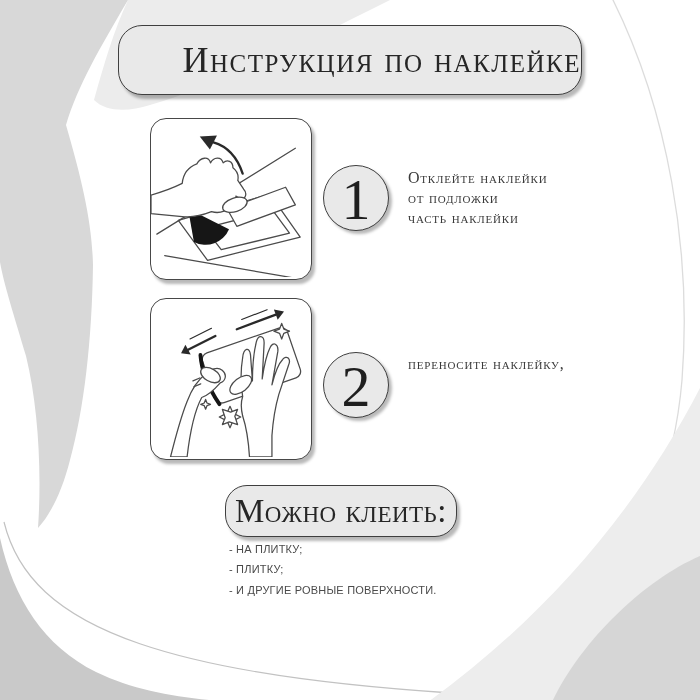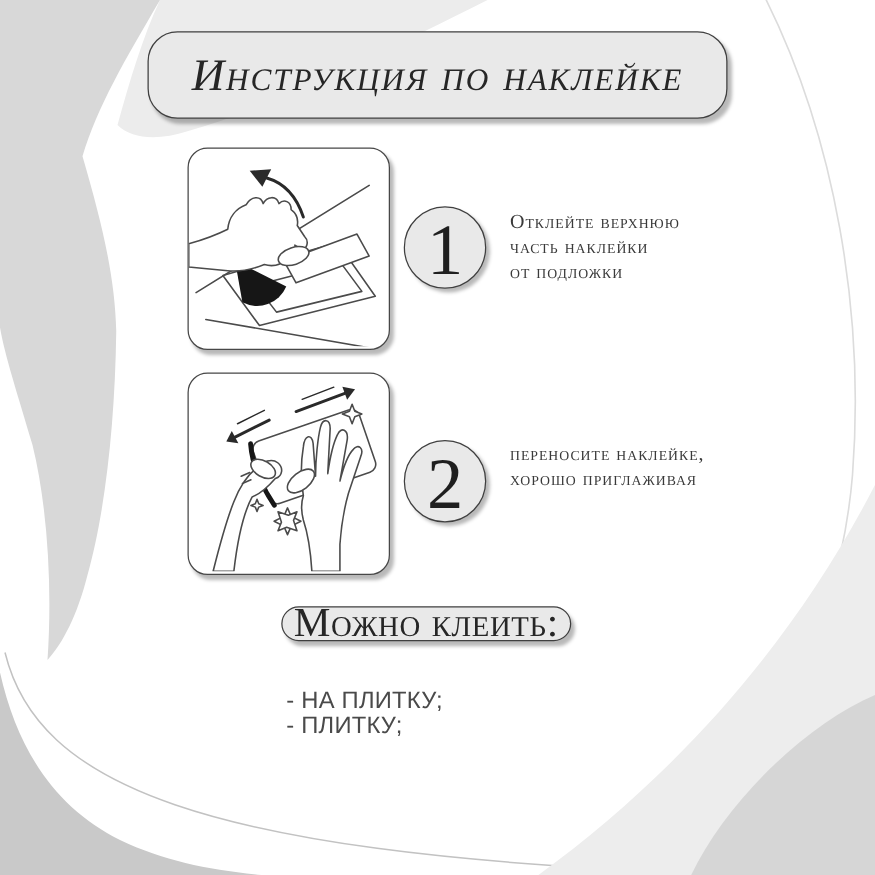--- a/index.html
+++ b/index.html
@@ -4,21 +4,21 @@
 <style>
   html,body{margin:0;padding:0;background:#fff;}
   .canvas{position:relative;width:700px;height:700px;background:#ffffff;overflow:hidden;
           font-family:"Liberation Serif",serif;}
   .bg{position:absolute;left:0;top:0;width:700px;height:700px;}
 
   .panel{position:absolute;background:var(--panel-fill);border:1.6px solid var(--panel-border);
          box-shadow:3px 4px 3px var(--shadow);box-sizing:border-box;}
 
   .title-box{left:118px;top:25px;width:464px;height:70px;border-radius:24px;
-             display:flex;align-items:center;justify-content:center;font-style:italic;}
+             display:flex;align-items:center;justify-content:flex-end;}
   .title-box span{font-size:36px;font-variant:small-caps;letter-spacing:1.5px;
                   color:var(--text-title);white-space:nowrap;}
 
   .illo{position:absolute;left:150px;width:162px;height:162px;background:#fff;
         border:1.7px solid #474747;border-radius:16px;box-shadow:3px 4px 3px var(--shadow);
         box-sizing:border-box;}
   .illo1{top:118px}
   .illo2{top:298px}
   .illo svg{position:absolute;left:0;top:0;width:158px;height:158px;border-radius:13px;}
 
@@ -28,26 +28,26 @@
           box-sizing:border-box;}
   .c1{top:165px}
   .c2{top:352px}
   .circle span{font-size:58px;line-height:1;color:#1f1f1f;transform:translateY(2px);}
 
   .step-text{position:absolute;left:408px;font-variant:small-caps;font-size:16px;
              line-height:20px;letter-spacing:0.8px;color:var(--text-dark);white-space:nowrap;}
   .t1{top:168px}
   .t2{top:354px}
 
-  .pill{left:225px;top:485px;width:232px;height:28px;border-radius:22px;
+  .pill{left:225px;top:485px;width:232px;height:52px;border-radius:22px;
         display:flex;align-items:center;justify-content:center;}
   .pill span{font-size:33px;font-variant:small-caps;letter-spacing:0.5px;color:var(--text-title);white-space:nowrap;}
 
-  .glue-list{position:absolute;left:229px;top:551px;font-family:"Liberation Sans",sans-serif;
-             font-size:19px;line-height:20.4px;letter-spacing:0.2px;color:var(--text-list);
+  .glue-list{position:absolute;left:229px;top:539px;font-family:"Liberation Sans",sans-serif;
+             font-size:11px;line-height:20.4px;letter-spacing:0.2px;color:var(--text-list);
              white-space:nowrap;}
 
   .art{stroke:var(--line-art);stroke-width:1.3;fill:none;stroke-linecap:round;stroke-linejoin:round;}
   .art-white{stroke:var(--line-art);stroke-width:1.3;fill:#ffffff;stroke-linecap:round;stroke-linejoin:round;}
   .art-black{fill:#161616;stroke:none;}
   .art-thick{stroke:#161616;stroke-width:4;fill:none;stroke-linecap:round;}
   .art-arrow{stroke:#2a2a2a;stroke-width:2.4;fill:none;stroke-linecap:round;}
   .art-arrow-thin{stroke:#2a2a2a;stroke-width:1.2;fill:none;stroke-linecap:round;}
   .art-head{fill:#2a2a2a;stroke:none;}
 </style>
@@ -82,23 +82,23 @@
       <ellipse class="art-white" cx="86" cy="88" rx="13" ry="7" transform="rotate(-18 86 88)"></ellipse>
       <path class="art-arrow" d="M94,56 C88,38 78,28 64,24"></path>
       <path class="art-head" d="M50,18 L67.6,16.8 L60.4,31.2 Z"></path>
     </svg>
   </div>
 
   <div class="circle c1">
     <span>1</span>
   </div>
   <div class="step-text t1">
-    <div>Отклейте верхнюю</div>
+    <div>Отклейте наклейки</div>
+    <div>от подложки</div>
     <div>часть наклейки</div>
-    <div>от подложки</div>
   </div>
 
   <div class="illo illo2">
     <svg viewBox="0 0 162 162">
       <path class="art-arrow" d="M88,31 L128,16"></path>
       <path class="art-head" d="M136.4,12.8 L129.9,21.3 L126,10.7 Z"></path>
       <path class="art-arrow-thin" d="M93,21 L119,11"></path>
       <path class="art-arrow" d="M66,38 L38,52"></path>
       <path class="art-head" d="M30.8,55.6 L35.3,47 L40.7,57 Z"></path>
       <path class="art-arrow-thin" d="M62,30 L40,41"></path>
@@ -117,26 +117,26 @@
         <path class="art-white" d="M81,110 L84,117 L92,121 L84,125 L81,132 L78,125 L70,121 L78,117 Z"></path>
         <path class="art-white" transform="rotate(45 81 121)" d="M81,110 L84,117 L92,121 L84,125 L81,132 L78,125 L70,121 L78,117 Z"></path>
       </g>
     </svg>
   </div>
 
   <div class="circle c2">
     <span>2</span>
   </div>
   <div class="step-text t2">
-    <div>переносите наклейке,</div>
-    <div>хорошо приглаживая</div>
+    <div>переносите наклейку,</div>
   </div>
 
   <div class="panel pill">
     <span>Можно клеить:</span>
   </div>
 
   <div class="glue-list">
     <div>- НА ПЛИТКУ;</div>
     <div>- ПЛИТКУ;</div>
+    <div>- И ДРУГИЕ РОВНЫЕ ПОВЕРХНОСТИ.</div>
   </div>
 
 </div>
 
 </body></html>

